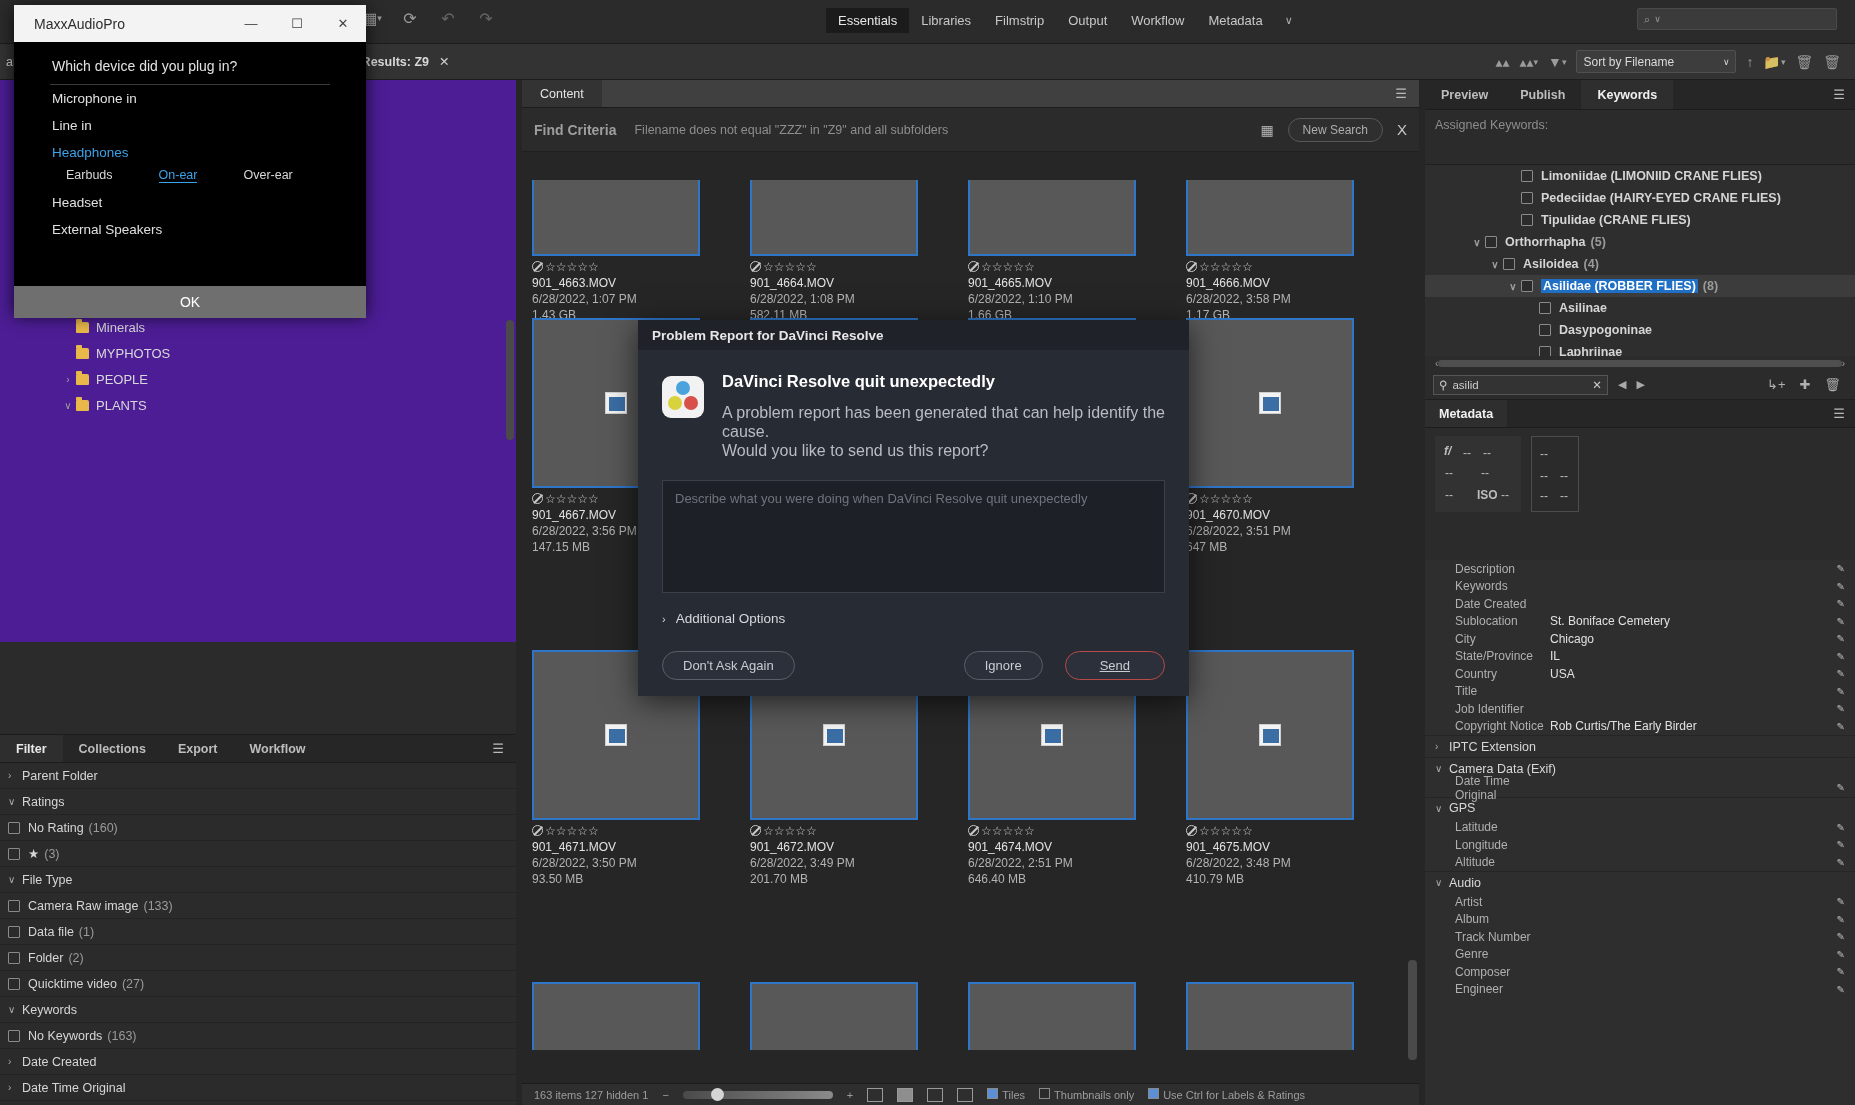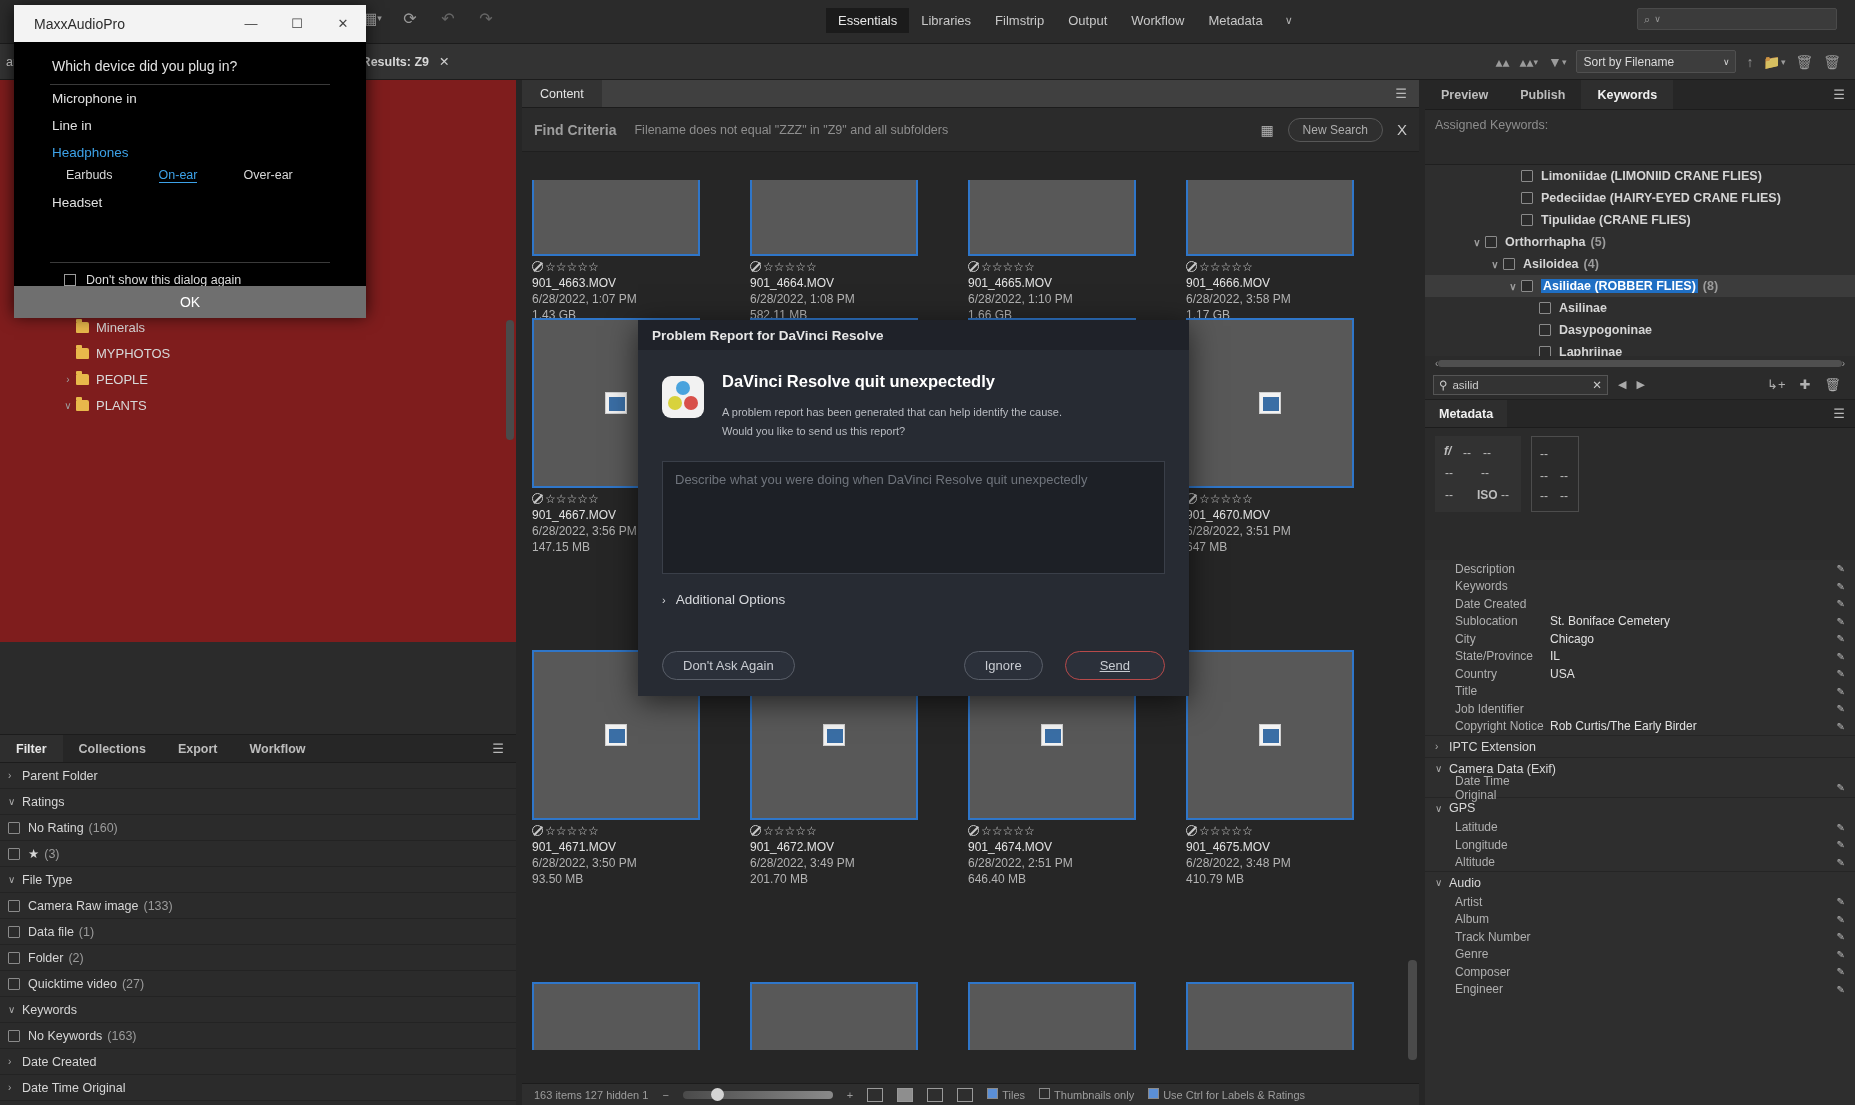--- a/index.html
+++ b/index.html
@@ -47,21 +47,21 @@
   .pathtools { margin-left:auto; display:flex; align-items:center; gap:10px; padding-right:14px; }
   .ptool { color:#b5b5b5; font-size:14px; opacity:.8; display:flex; align-items:center;}
   .sortsel {
     width:160px; height:23px; background:#3d3d3d; border:1px solid #505050; border-radius:2px;
     display:flex; align-items:center; justify-content:space-between; padding:0 6px;
     font-size:12px; color:#dadada;
   }
 
   
   .leftpanel { position:absolute; left:0; top:80px; width:516px; height:1005px; background:#2b2b2b; }
-  .tree { position:absolute; left:0; top:0; width:516px; height:562px; background:#7f1d1d; overflow:hidden; }
+  .tree { position:absolute; left:0; top:0; width:516px; height:562px; background:#4c1d95; overflow:hidden; }
   .tree-row { display:flex; align-items:center; height:26px; font-size:13px; color:#d8d8d8; }
   .tw { width:16px; text-align:center; color:#9e9e9e; font-size:10px; flex:none; }
   .tree-row .folder-ic { margin-right:7px; flex:none; }
   .vscroll { position:absolute; right:2px; width:8px; background:#4a4a4a; border-radius:4px; }
 
   
   .filterpanel { position:absolute; left:0; top:654px; width:516px; height:430px; background:#2b2b2b; border-top:1px solid #1c1c1c;}
   .ftabs { display:flex; height:28px; background:#262626; align-items:stretch; border-bottom:1px solid #1c1c1c;}
   .ftab { padding:0 16px; display:flex; align-items:center; font-size:12.5px; color:#bdbdbd; font-weight:bold;}
   .ftab.active { background:#2e2e2e; color:#e9e9e9; }
@@ -160,21 +160,21 @@
   .maxx-dsa .bx { width:12px; height:12px; border:1px solid #9a9a9a; }
   .maxx-ok { position:absolute; left:14px; bottom:0; width:352px; height:32px; background:#6f6f6f; color:#fff; display:flex; align-items:center; justify-content:center; font-size:14px;}
 
   
   .dv { position:absolute; left:638px; top:320px; width:551px; height:376px; background:#272b33; box-shadow:0 6px 28px rgba(0,0,0,.6);}
   .dv-title { height:30px; background:#1f2229; display:flex; align-items:center; padding-left:14px; font-size:13.5px; color:#e6e6e6; font-weight:bold;}
   .dv-body { padding:22px 24px 0 24px; display:flex; gap:18px;}
   .dv-logo { width:42px; height:42px; border-radius:9px; background:#f2f2f2; position:relative; flex:none; margin-top:4px;}
   .dvdot { position:absolute; width:14px; height:14px; border-radius:50%; }
   .dv-h { font-size:16.5px; color:#ffffff; font-weight:bold; margin-bottom:12px;}
-  .dv-p { font-size:11px; color:#b9bcc2; line-height:19px;}
+  .dv-p { font-size:16px; color:#b9bcc2; line-height:19px;}
   .dv-ta { margin:20px 24px 0 24px; height:113px; background:#1d2026; border:1px solid #3a3f49; padding:10px 12px; font-size:13px; color:#6f747c;}
   .dv-addl { margin:18px 0 0 24px; font-size:13.5px; color:#d6d8dc; display:flex; align-items:center; gap:10px;}
   .dv-btns { position:absolute; left:0; bottom:16px; width:551px; display:flex; align-items:center; padding:0 24px; }
   .dvb { border:1px solid #5a5f69; border-radius:15px; padding:6px 20px; font-size:13px; color:#c9ccd2; background:#2b303a;}
   .dvb.red { border-color:#b84a4a;text-decoration:underline; }
 
   .noico { display:inline-block; width:11px; height:11px; border:1.6px solid #c9c9c9; border-radius:50%; position:relative; vertical-align:-1px; margin-right:2px;}
   .noico:after { content:""; position:absolute; left:-1px; top:3.5px; width:12px; height:1.6px; background:#c9c9c9; transform:rotate(-45deg);}
 </style>
 </head>
@@ -797,20 +797,21 @@
   <div class="maxx-hr"></div>
   <div class="maxx-item">Microphone in</div>
   <div class="maxx-item">Line in</div>
   <div class="maxx-item acc">Headphones</div>
   <div class="maxx-sub">
     <span>Earbuds</span>
     <span class="on">On-ear</span>
     <span>Over-ear</span>
   </div>
   <div class="maxx-item">Headset</div>
+  <div class="maxx-item">External Speakers</div>
   <div class="maxx-hr" style="margin-top:46px"></div>
   <div class="maxx-dsa">
     <span class="bx"></span>
     <span>Don't show this dialog again</span>
   </div>
 </div>
 <div class="maxx-ok" style="top:286px">OK</div>
 
 <div class="dv">
   <div class="dv-title">Problem Report for DaVinci Resolve</div>

